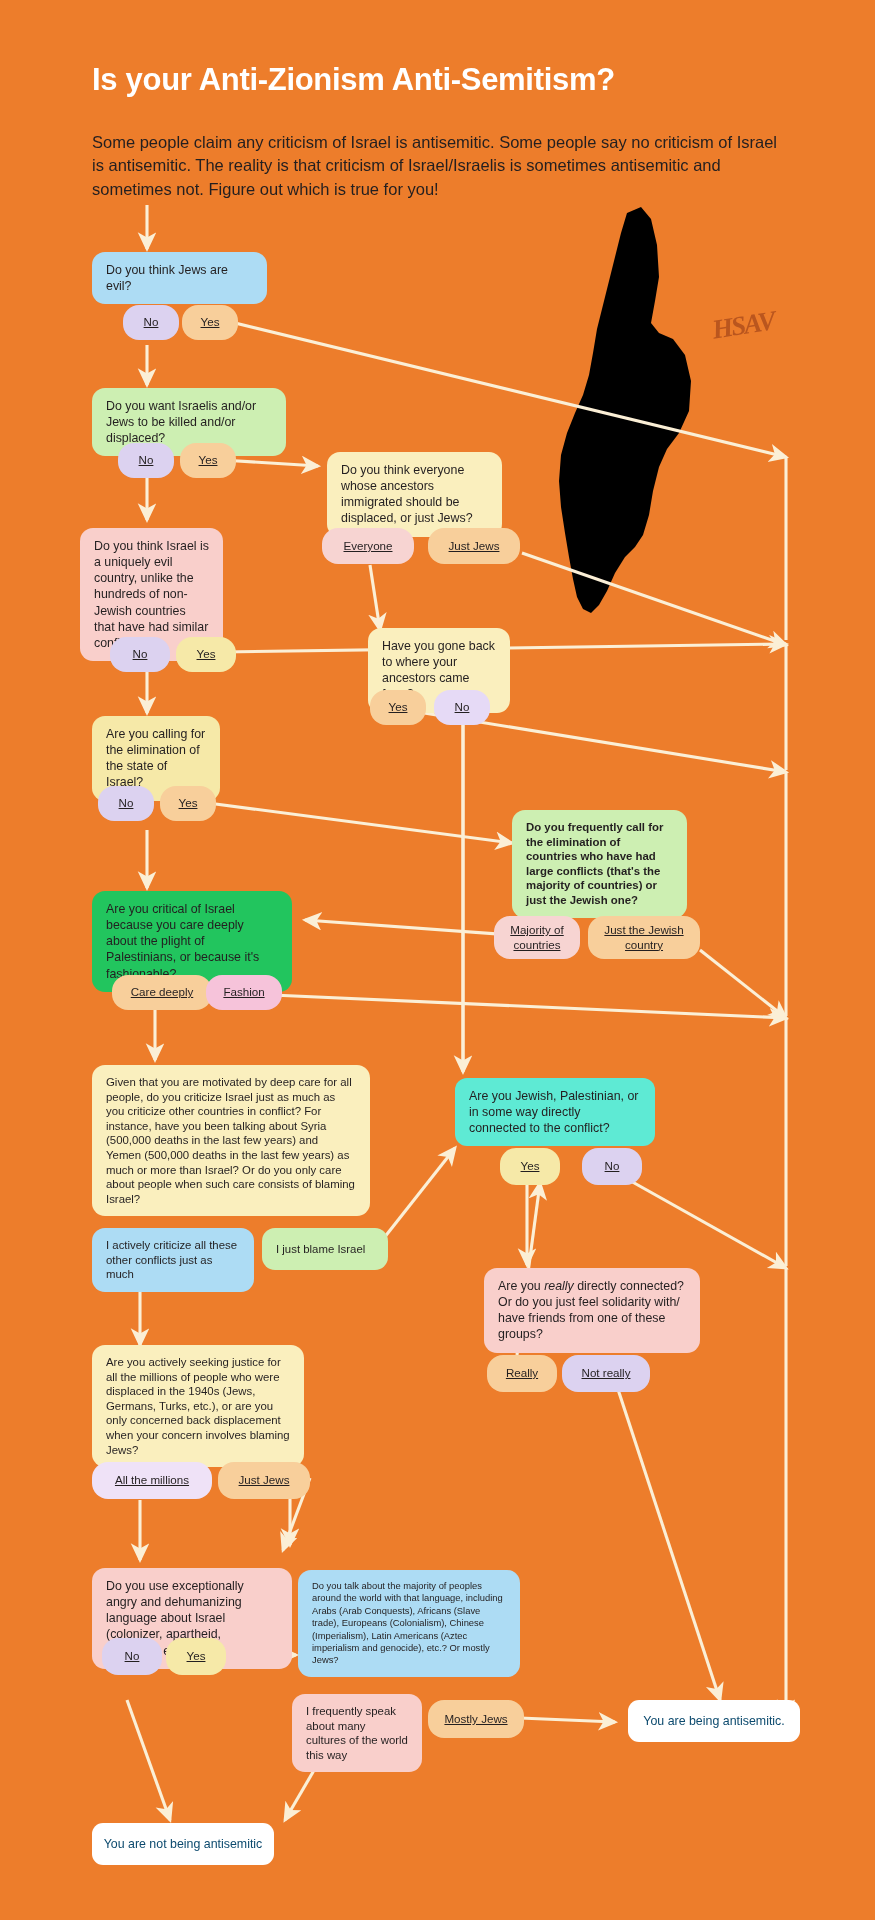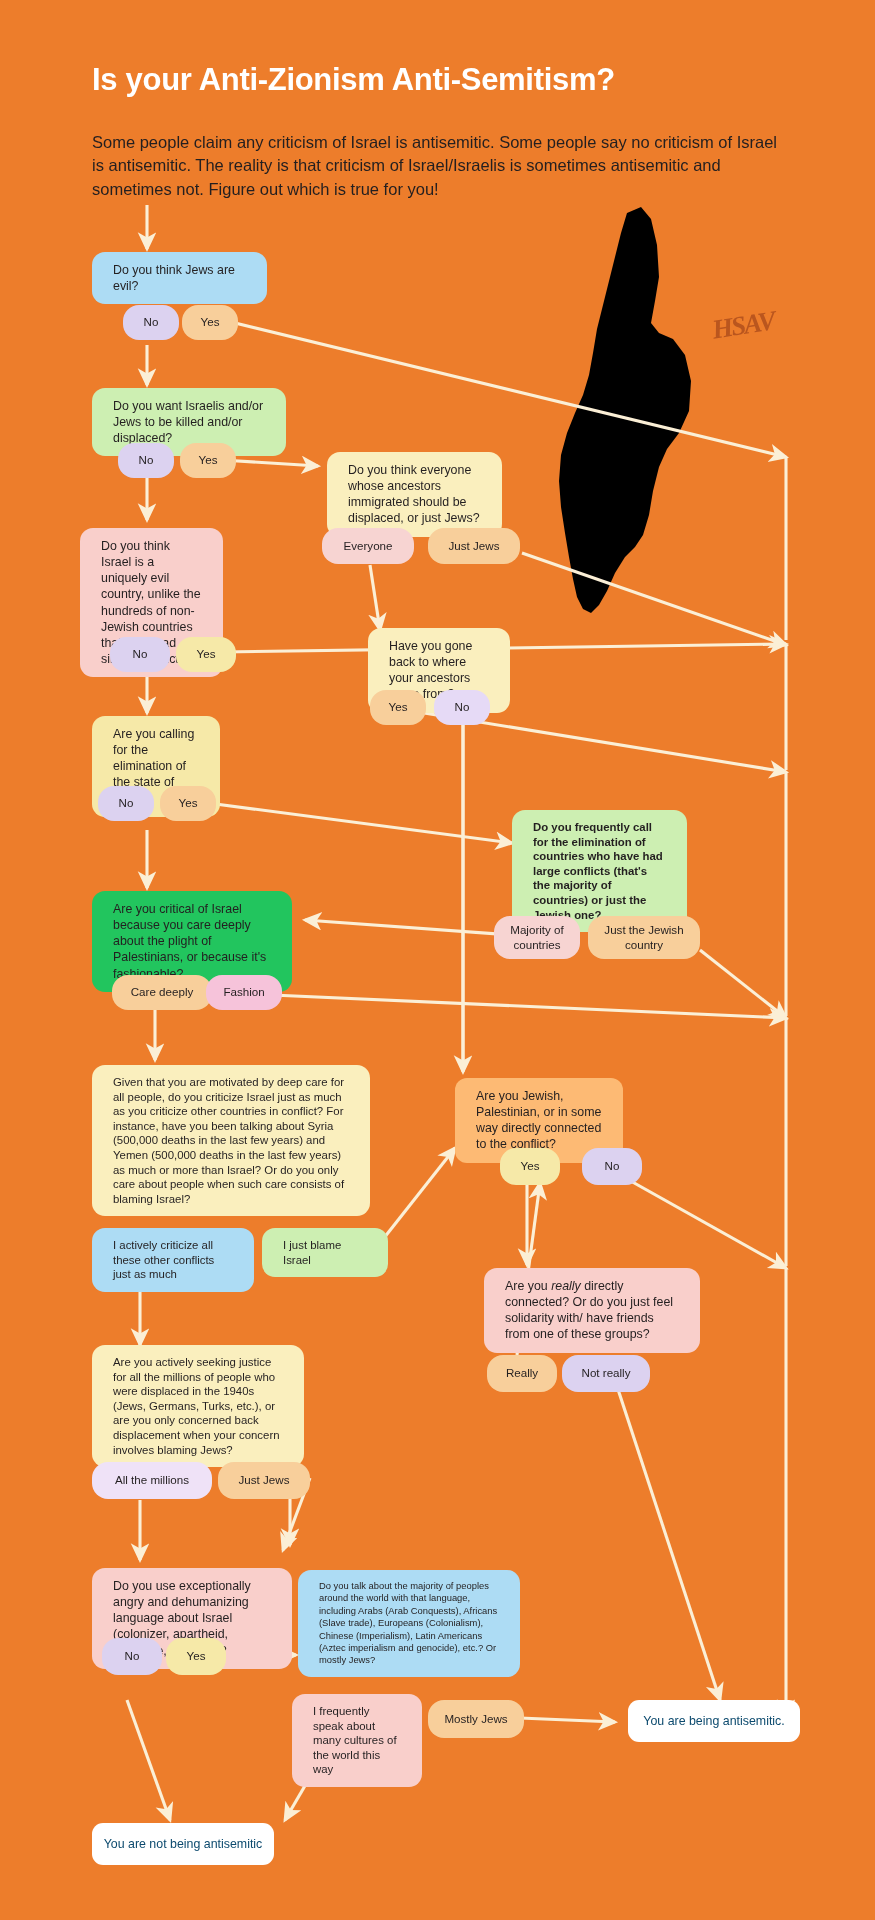--- a/index.html
+++ b/index.html
@@ -57,36 +57,37 @@
   
   .node {
     position: absolute;
     border-radius: 13px;
     color: #231F20;
     line-height: 1.3;
     display: flex;
     align-items: center;
   }
   .q {
-    padding: 10px 21px;
+    padding: 10px 14px;
     font-size: 12.4px;
   }
   .q.small { font-size: 11.4px; line-height: 1.28; }
   .q.tiny  { font-size: 9.4px;  line-height: 1.32; }
   .ans {
     position: absolute;
     border-radius: 16px;
     font-size: 11.6px;
     color: #231F20;
     display: flex;
     align-items: center;
     justify-content: center;
     text-align: center;
     line-height: 1.22;
     padding: 0 6px;
+    text-decoration: underline;
   }
   .terminal {
     position: absolute;
     background: #FFFFFF;
     border-radius: 11px;
     font-size: 12.4px;
     color: #0c4a6e;
     display: flex;
     align-items: center;
     justify-content: center;
@@ -291,21 +292,21 @@
   <div class="node q small" style="left:92px; top:1345px; width:212px; background:#FAEFBE; min-height:90px;">
     <span>Are you actively seeking justice for all the millions of people who were displaced in the 1940s (Jews, Germans, Turks, etc.), or are you only concerned back displacement when your concern involves blaming Jews?</span>
   </div>
   <div class="ans" style="left:92px; top:1462px; width:120px; height:37px; background:#EFE2F7;">
     <span>All the millions</span>
   </div>
   <div class="ans" style="left:218px; top:1462px; width:92px; height:37px; background:#F8CF9B;">
     <span>Just Jews</span>
   </div>
 
-  <div class="node q" style="left:455px; top:1078px; width:168px; background:#fdba74; min-height:64px;border-radius:12px;">
+  <div class="node q" style="left:455px; top:1078px; width:200px; background:#5eead4; min-height:64px;border-radius:12px;">
     <span>Are you Jewish, Palestinian, or in some way directly connected to the conflict?</span>
   </div>
   <div class="ans" style="left:500px; top:1148px; width:60px; height:37px; background:#F6E9A8;">
     <span>Yes</span>
   </div>
   <div class="ans" style="left:582px; top:1148px; width:60px; height:37px; background:#DCD2F0;">
     <span>No</span>
   </div>
 
   <div class="node q" style="left:484px; top:1268px; width:216px; background:#F9CFCB; min-height:58px;">

